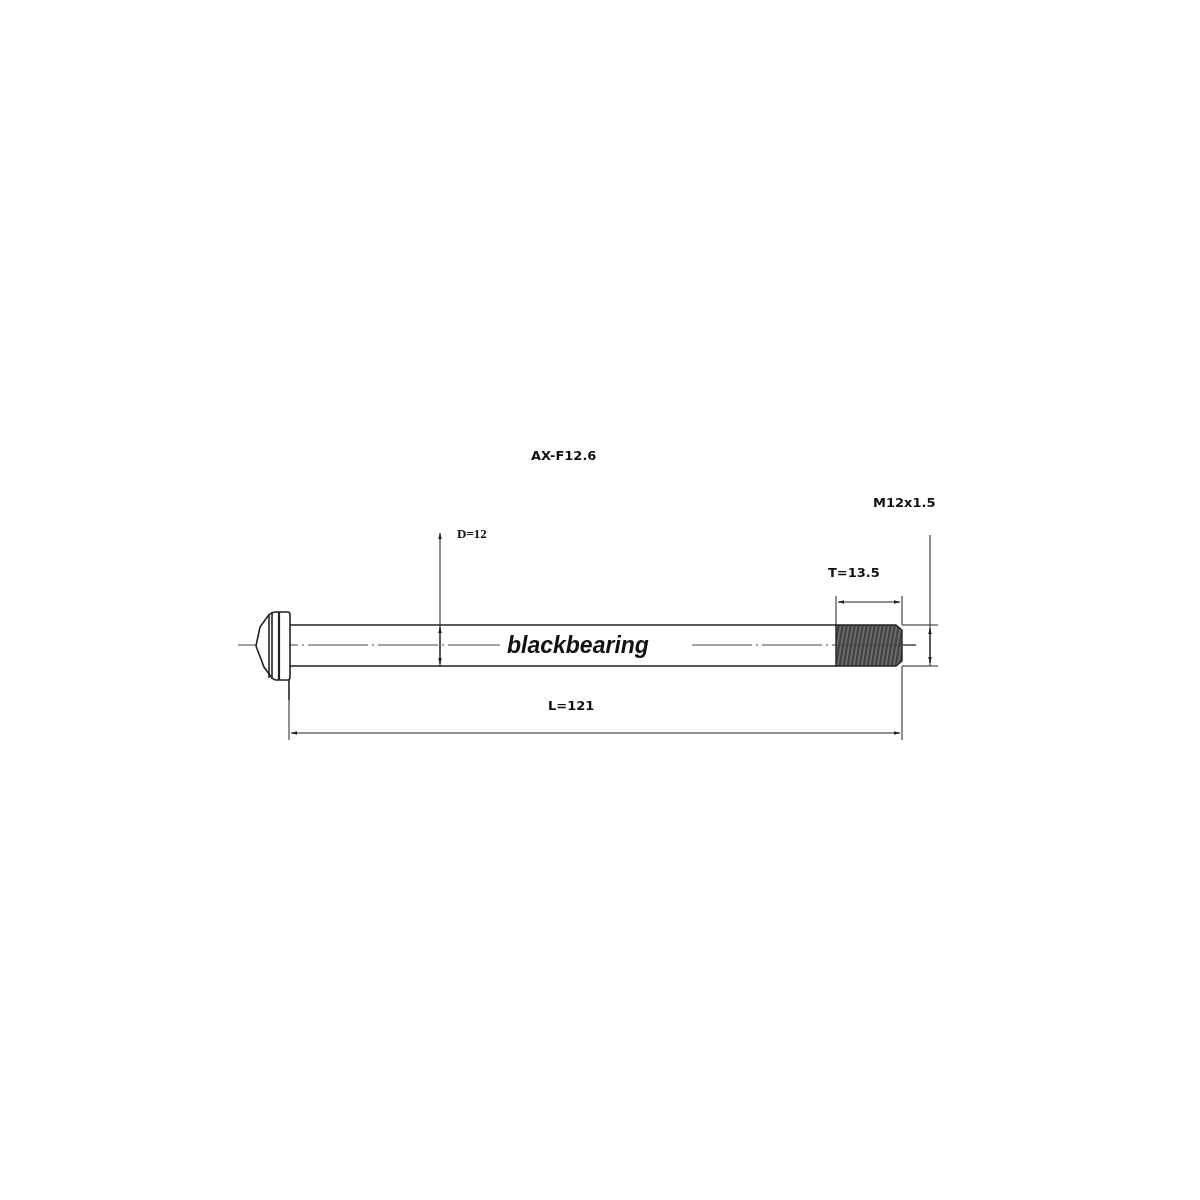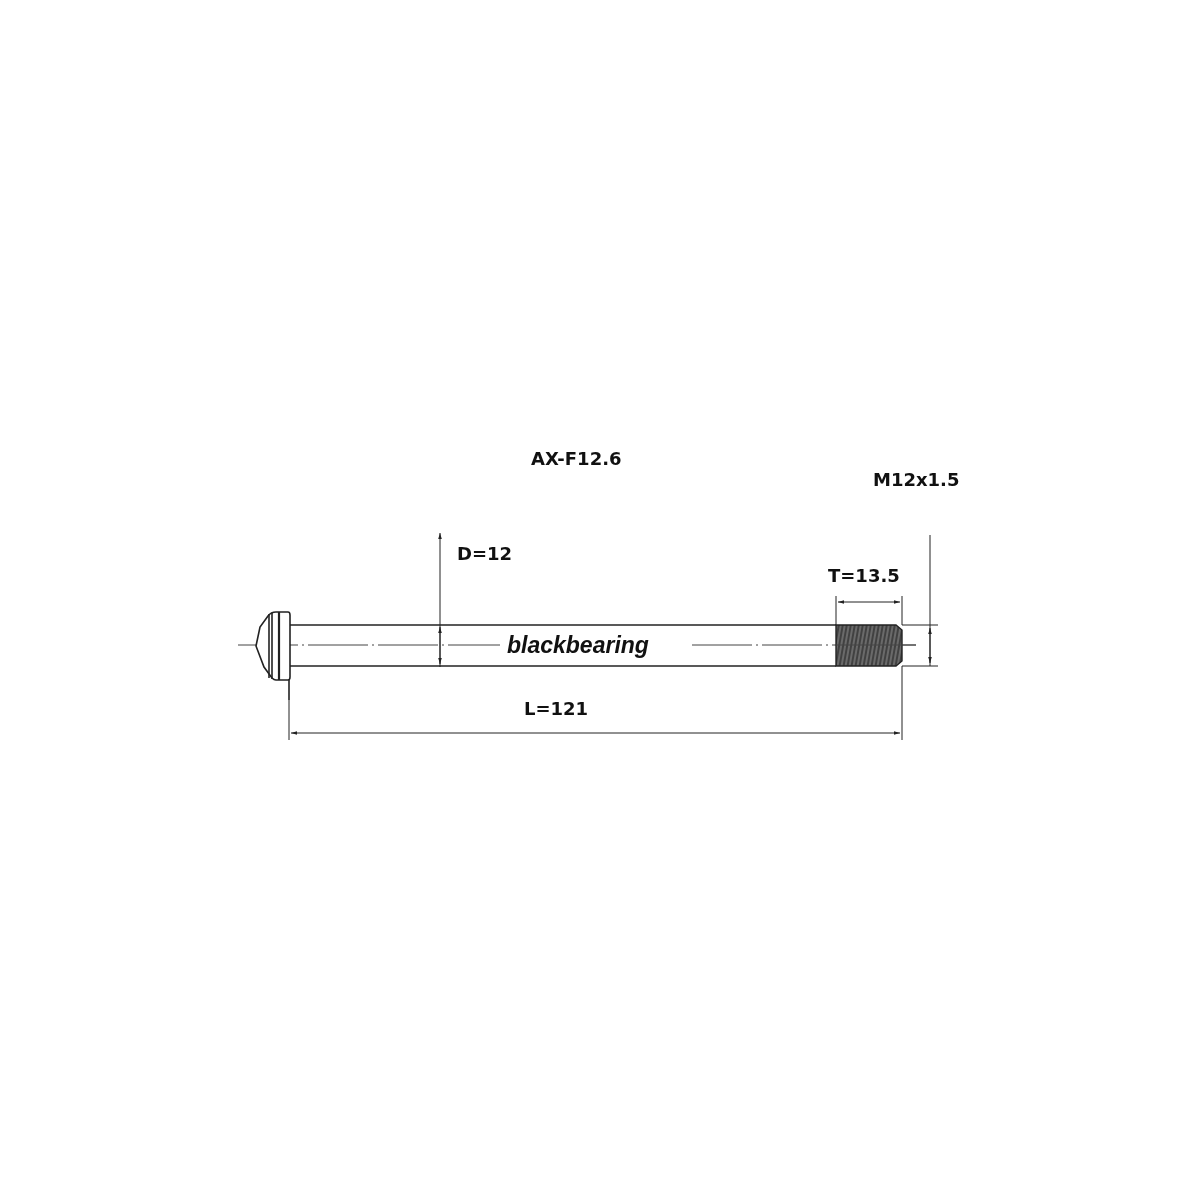--- a/index.html
+++ b/index.html
@@ -1,29 +1,29 @@
 <!DOCTYPE html>
 <html><head>
   <meta charset="utf-8">
   <style>
     html, body { margin: 0; padding: 0; background: #ffffff; }
     body { width: 1200px; height: 1200px; position: relative; overflow: hidden; font-family: "DejaVu Sans", sans-serif; }
-    .label { position: absolute; font-family: "DejaVu Sans", sans-serif; font-weight: bold; color: #111; font-size: 18px; white-space: nowrap; }
+    .label { position: absolute; font-family: "DejaVu Sans", sans-serif; font-weight: bold; color: #111; font-size: 13px; white-space: nowrap; }
     svg.drawing { position: absolute; left: 0; top: 0; }
     .brand { font-family: "Liberation Sans", sans-serif; font-weight: bold; font-style: italic; font-size: 23px; fill: #111; }
   </style>
 </head>
 <body>
 
 <div>
   <span class="label" style="left:531px; top:448px;">AX-F12.6</span>
-  <span class="label" style="left:457px; top:543px;">D=12</span>
+  <span class="label" style="left:457px; top:526px;font-family:Liberation Serif, serif;">D=12</span>
   <span class="label" style="left:828px; top:565px;text-align:right;">T=13.5</span>
-  <span class="label" style="left:873px; top:469px;">M12x1.5</span>
-  <span class="label" style="left:524px; top:698px;text-align:right;">L=121</span>
+  <span class="label" style="left:873px; top:495px;">M12x1.5</span>
+  <span class="label" style="left:548px; top:698px;text-align:right;">L=121</span>
 
   <svg class="drawing" width="1200" height="1200" viewBox="0 0 1200 1200">
     <defs>
       <marker id="arr" viewBox="0 0 10 10" refX="10" refY="5" markerWidth="8" markerHeight="6" orient="auto-start-reverse">
         <path d="M0,2 L10,5 L0,8 z" fill="#222"></path>
       </marker>
       <pattern id="thr" width="4" height="8" patternUnits="userSpaceOnUse" patternTransform="skewX(-10)">
         <rect width="4" height="8" fill="#6a6a6a"></rect>
         <line x1="1" y1="0" x2="1" y2="8" stroke="#2a2a2a" stroke-width="1.3"></line>
       </pattern>

